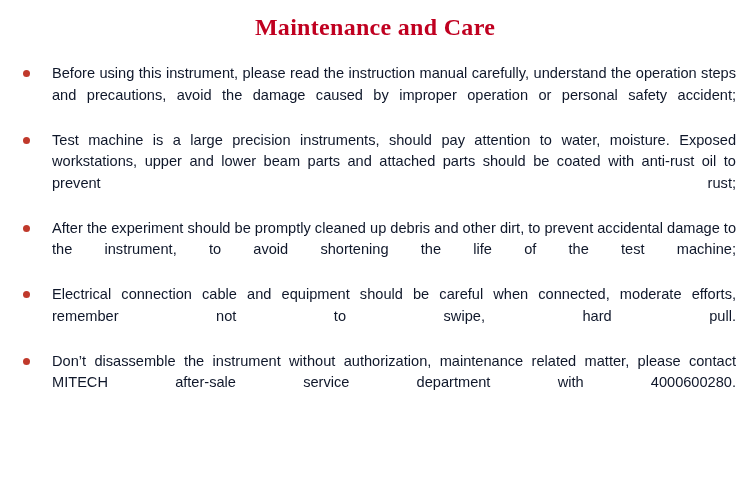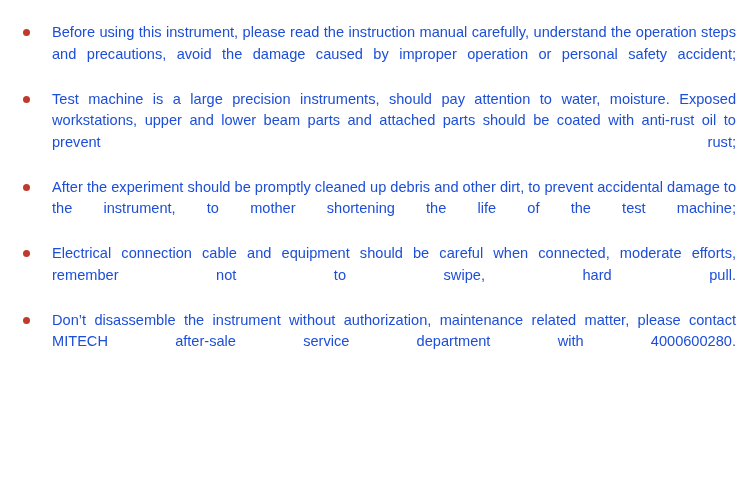--- a/index.html
+++ b/index.html
@@ -55,36 +55,37 @@
     width: 7px;
     height: 7px;
     border-radius: 50%;
     background: #c0392b;
   }
   .bullet-text {
     flex: 1 1 auto;
     padding-right: 14px;
     font-size: 14.6px;
     line-height: 21.5px;
-    color: #1d4ed8;
+    color: #0f172a;
     text-align: justify;
     text-justify: inter-word;
     hyphens: none;
   }
   .bullet-text:last-child::after {
     content: "";
     display: inline-block;
     width: 100%;
   }
 </style>
 </head>
 <body>
 
 <div class="page">
 
+  <h1 class="doc-title" style="color: rgb(192, 0, 32);">Maintenance and Care</h1>
 
   <ul class="bullet-list">
 
     <li class="bullet-item">
       <span class="bullet-marker">
           <span class="bullet-dot" style="background: rgb(192, 57, 43);"></span>
         </span>
       <span class="bullet-text">Before using this instrument, please read the instruction manual carefully, understand the operation steps and precautions, avoid the damage caused by improper operation or personal safety accident;</span>
     </li>
 
@@ -93,21 +94,21 @@
           <span class="bullet-dot" style="background: rgb(192, 57, 43);"></span>
         </span>
       <span class="bullet-text">Test machine is a large precision instruments, should pay attention to water, moisture. Exposed workstations, upper and lower beam parts and attached parts should be coated with anti-rust oil to prevent rust;</span>
     </li>
 
 
     <li class="bullet-item">
       <span class="bullet-marker">
           <span class="bullet-dot" style="background: rgb(192, 57, 43);"></span>
         </span>
-      <span class="bullet-text">After the experiment should be promptly cleaned up debris and other dirt, to prevent accidental damage to the instrument, to mother shortening the life of the test machine;</span>
+      <span class="bullet-text">After the experiment should be promptly cleaned up debris and other dirt, to prevent accidental damage to the instrument, to avoid shortening the life of the test machine;</span>
     </li>
 
 
     <li class="bullet-item">
       <span class="bullet-marker">
           <span class="bullet-dot" style="background: rgb(192, 57, 43);"></span>
         </span>
       <span class="bullet-text">Electrical connection cable and equipment should be careful when connected, moderate efforts, remember not to swipe, hard pull.</span>
     </li>
 

